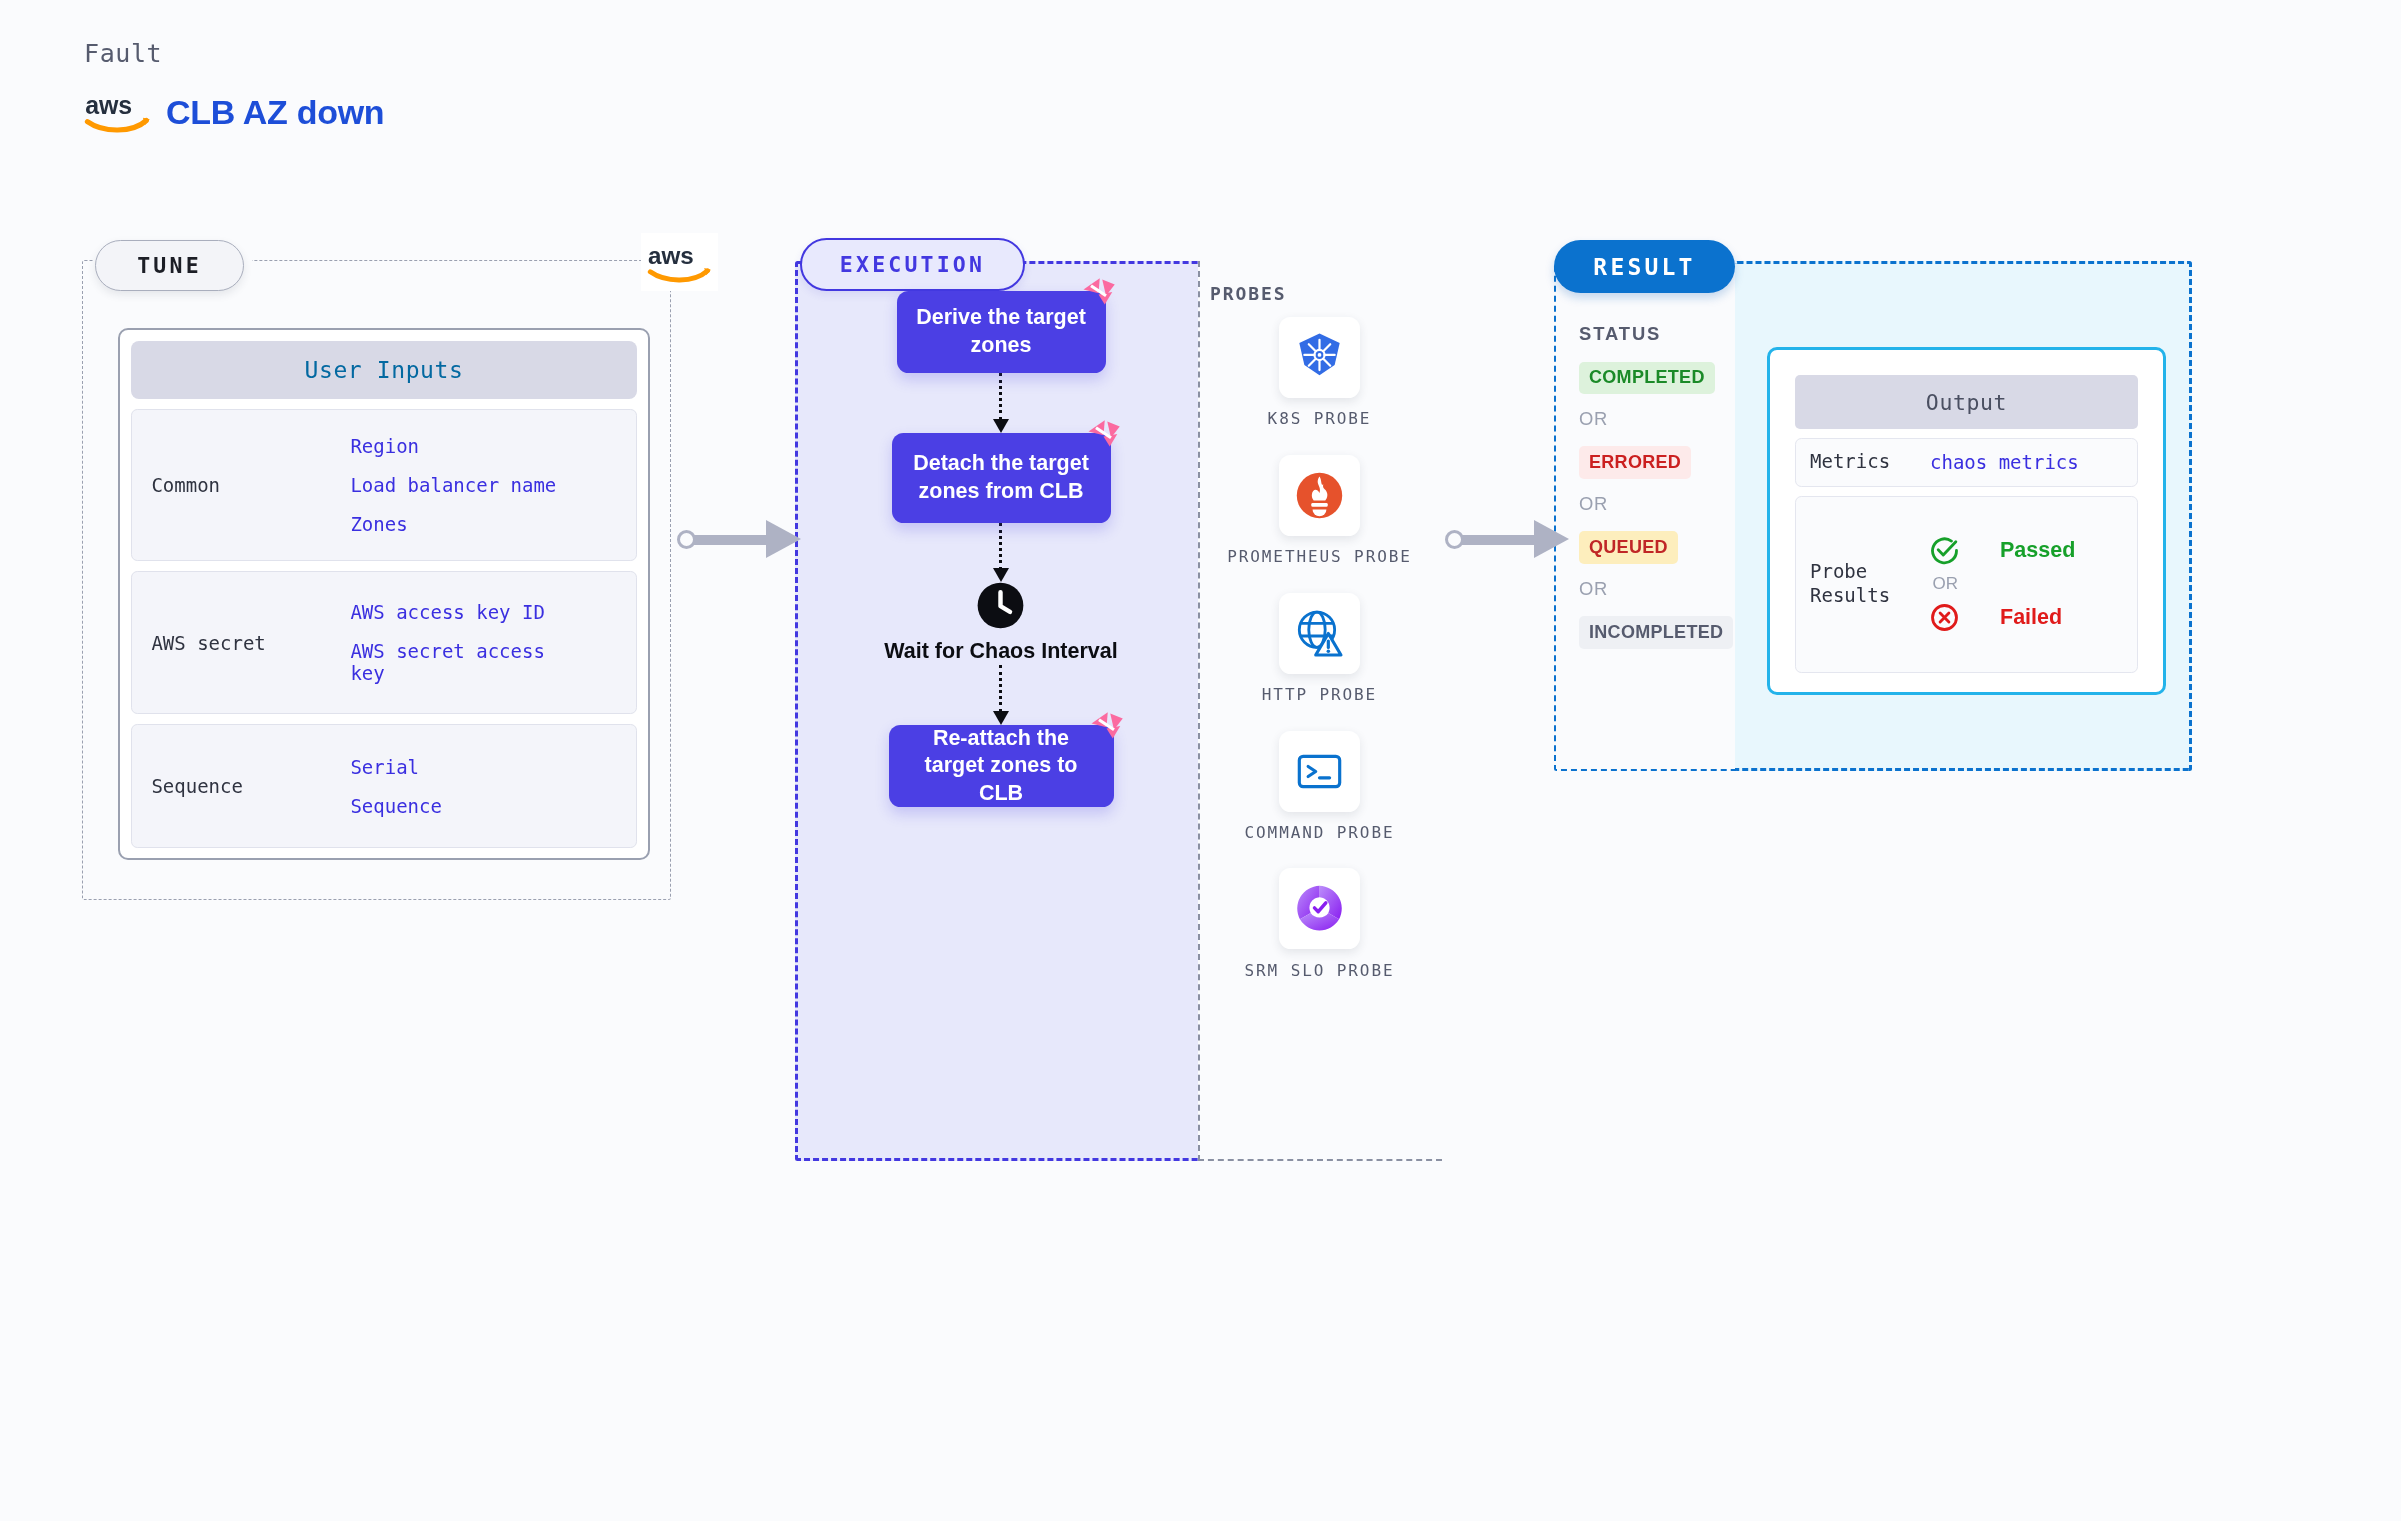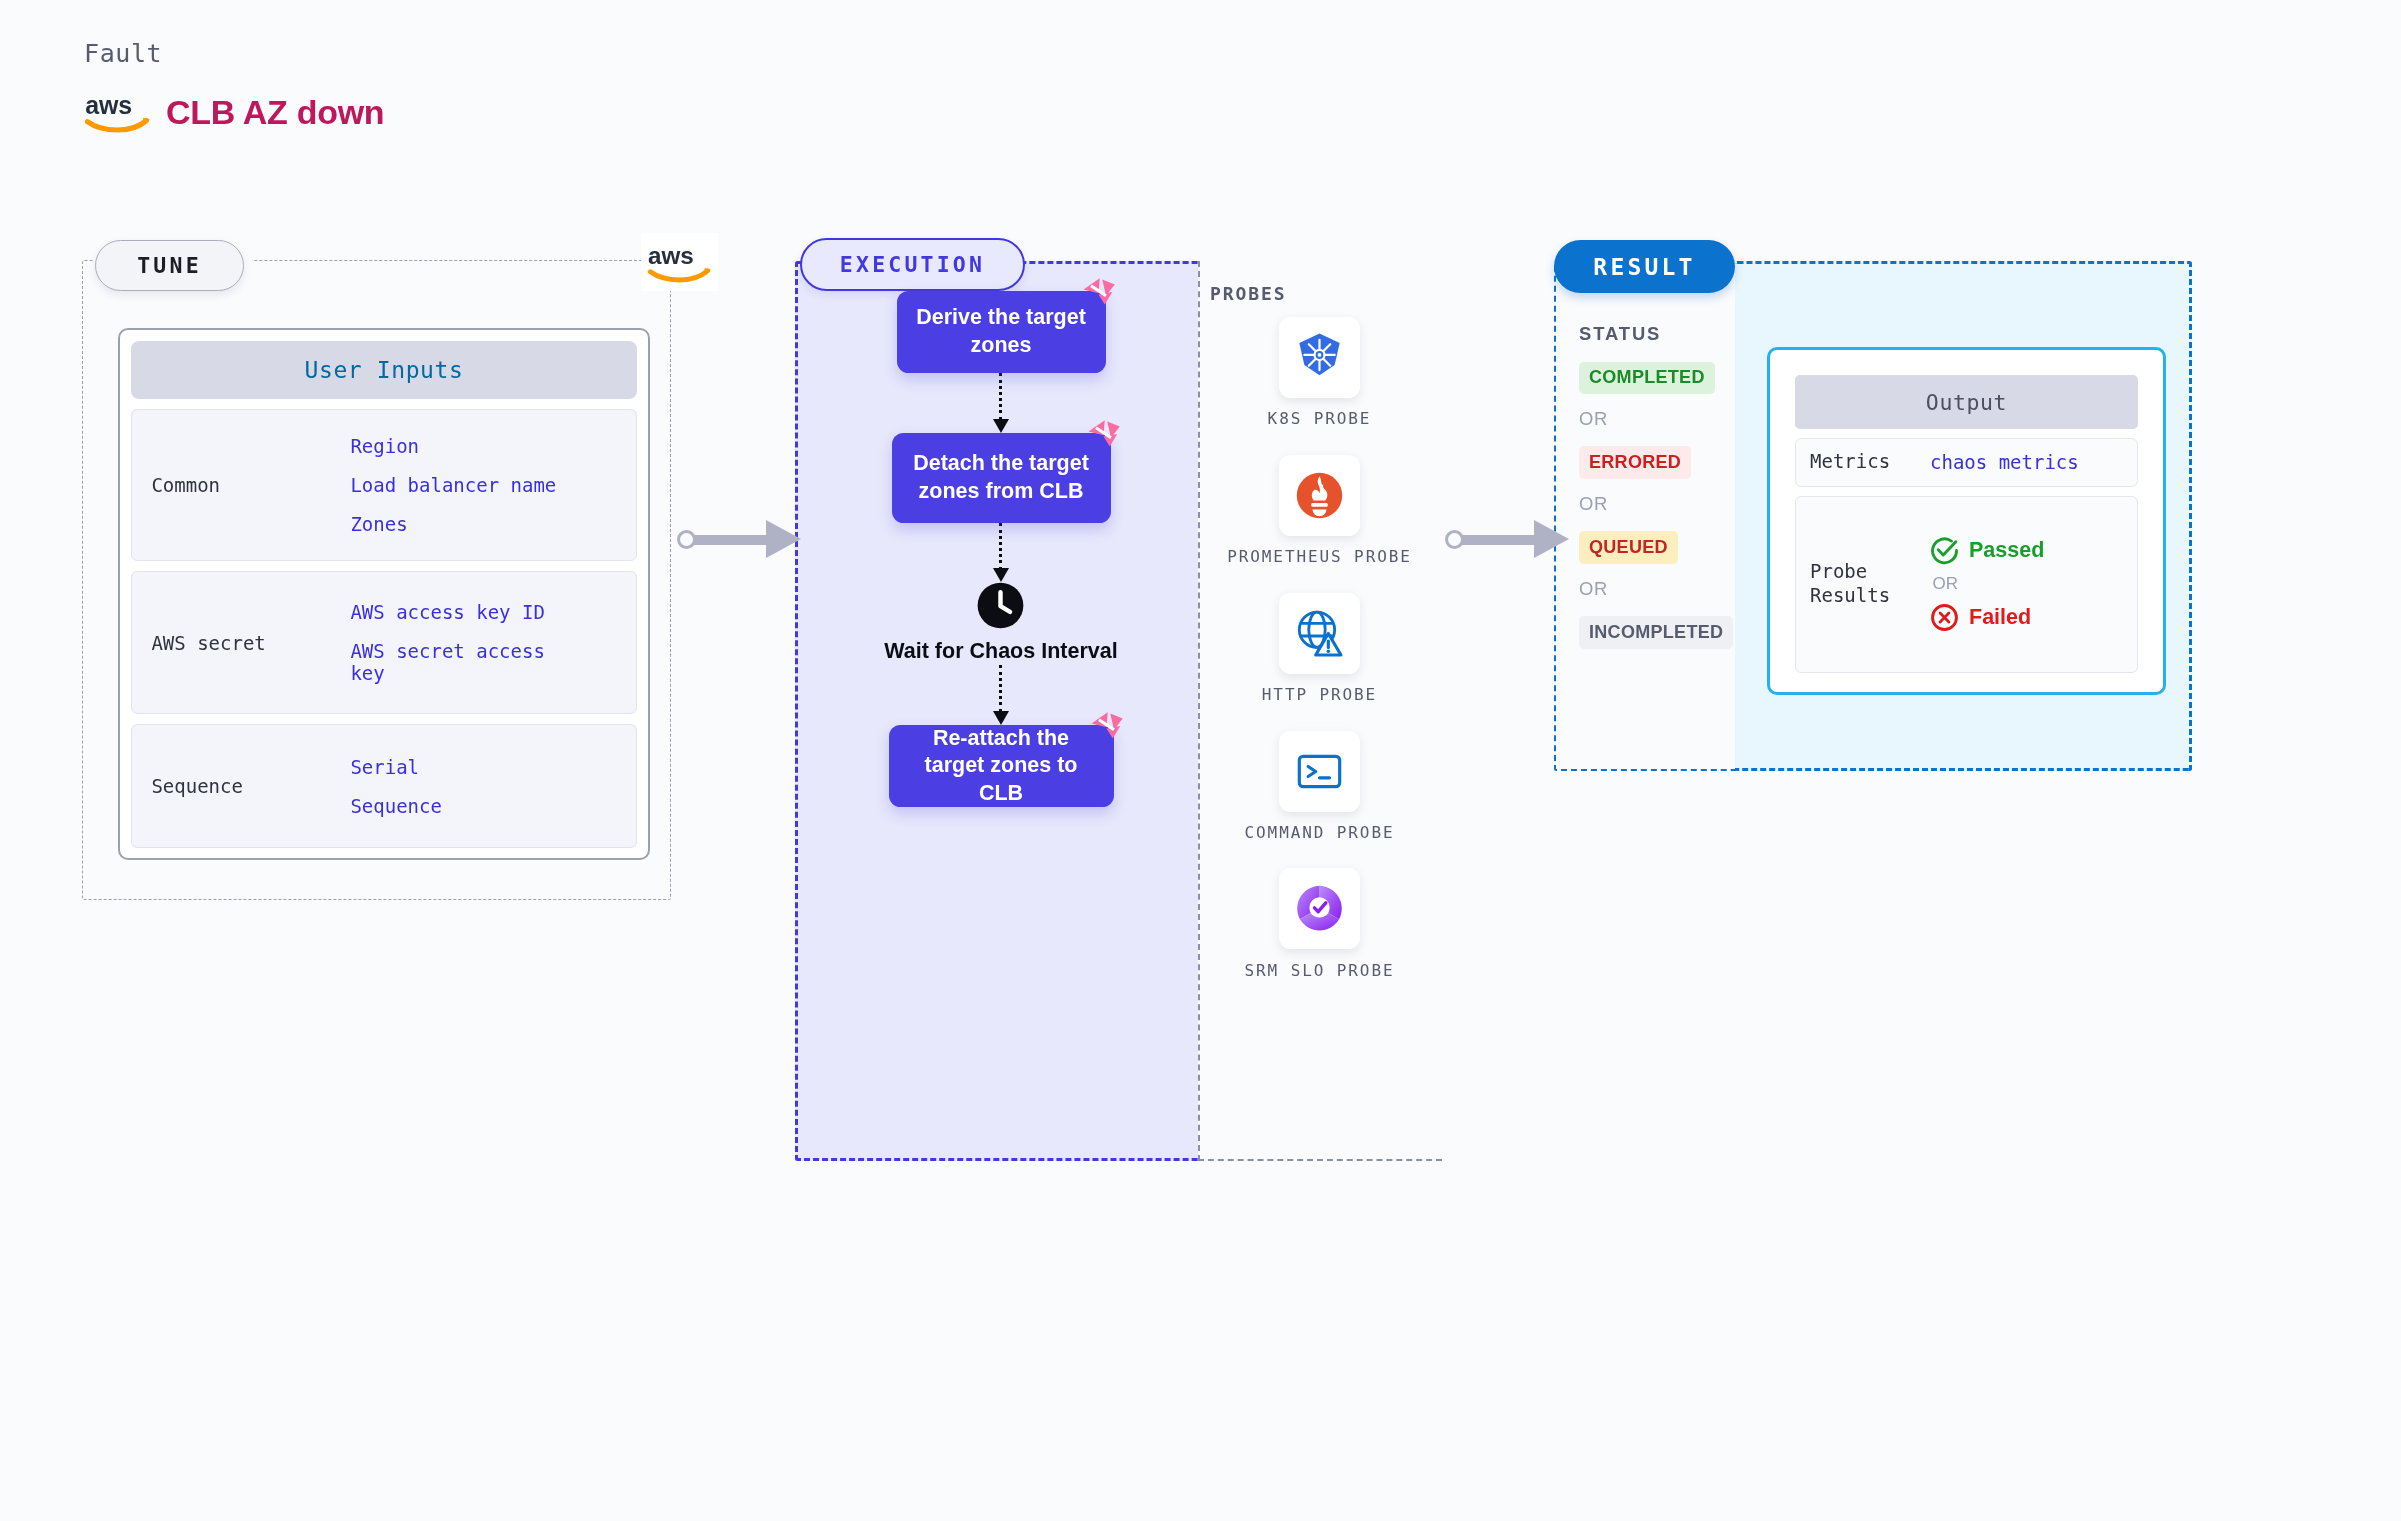--- a/index.html
+++ b/index.html
@@ -11,21 +11,21 @@
   }
 
   
   #header { position: absolute; left: 84px; top: 39px; }
   #fault-label {
     font-family: "DejaVu Sans Mono", monospace;
     font-size: 25px; color: #565b6e; letter-spacing: 0.6px;
   }
   #title-row { display: flex; align-items: center; gap: 14px; margin-top: 23px; }
   #aws-logo-header { width: 68px; height: 42px; display: block; }
-  #fault-title { font-size: 34px; font-weight: 700; color: #be185d; letter-spacing: -0.3px; }
+  #fault-title { font-size: 34px; font-weight: 700; color: #1d4ed8; letter-spacing: -0.3px; }
 
   
   .pill {
     position: absolute; z-index: 5;
     display: flex; align-items: center; justify-content: center;
     border-radius: 633px; white-space: nowrap;
     font-family: "DejaVu Sans Mono", monospace;
     letter-spacing: 3.2px; font-weight: 700;
   }
   .pill-tune {
@@ -221,21 +221,21 @@
     width: 120px; flex: none;
     font-family: "DejaVu Sans Mono", monospace; font-size: 19px;
     color: #2f3340; line-height: 1.25;
   }
   #metrics-value {
     font-family: "DejaVu Sans Mono", monospace; font-size: 19px; color: #3a2fe0;
   }
   #probe-results-row { height: 177px; align-items: center; }
   .res-line { display: flex; align-items: center; gap: 10px; }
   .res-line svg { width: 29px; height: 29px; }
-  .res-text { font-size: 21.5px; font-weight: 700; }
+  .res-text { font-size: 21.5px; font-weight: 700; margin-left: 31px; }
   .res-or { margin: 9px 0 9px 2.5px; font-size: 17px; color: #9aa0b0; }
 </style>
 </head>
 <body>
 
 <div id="header">
   <div id="fault-label">Fault</div>
   <div id="title-row">
     <svg id="aws-logo-header" viewBox="0 0 120 74">
       <text x="2" y="40" font-family="Liberation Sans, sans-serif" font-size="44" font-weight="700" fill="#252f3e">aws</text>

